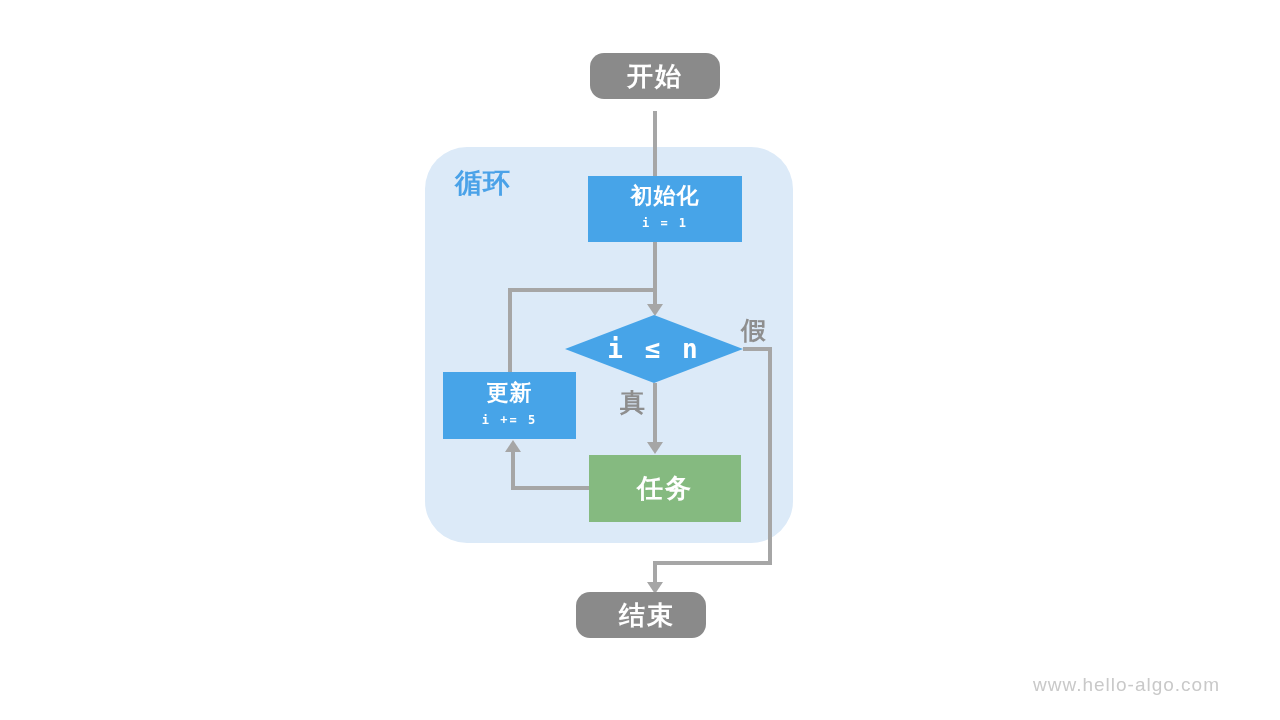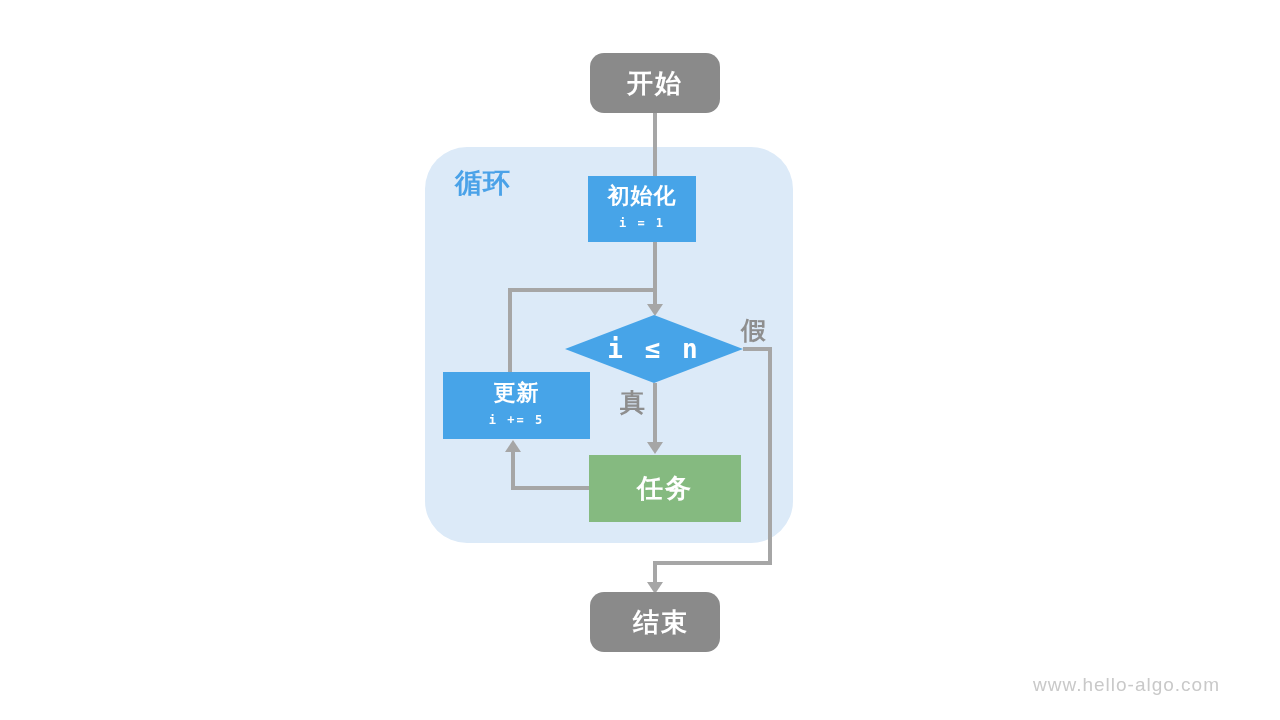--- a/index.html
+++ b/index.html
@@ -48,60 +48,60 @@
     display: flex;
     flex-direction: column;
     align-items: center;
     justify-content: center;
     color: var(--node-text, #ffffff);
     font-weight: bold;
     text-align: center;
     box-sizing: border-box;
   }
   .terminal {
-    width: 130px; height: 60px;
+    width: 130px; height: 46px;
     background: var(--terminal, #8a8a8a);
     border-radius: 14px;
     font-size: 26px;
     letter-spacing: 2px;
     text-align: right;
   }
   .process {
     background: var(--accent-blue, #47a4e8);
   }
   .process .title {
     font-size: 22px;
     letter-spacing: 1px;
     line-height: 28px;
   }
   .process .code {
     font-family: "DejaVu Sans Mono", monospace;
     font-size: 12px;
     letter-spacing: 2px;
     line-height: 26px;
   }
-  #node-init { left: 588px; top: 176px; width: 108px; height: 66px; }
-  #node-update { left: 443px; top: 372px; width: 147px; height: 67px; }
+  #node-init { left: 588px; top: 176px; width: 154px; height: 66px; }
+  #node-update { left: 443px; top: 372px; width: 133px; height: 67px; }
   #node-task {
     left: 589px; top: 455px; width: 152px; height: 67px;
     background: var(--accent-green, #85ba80);
     font-size: 26px;
     letter-spacing: 2px;
   }
   #node-condition {
     left: 565px; top: 315px; width: 178px; height: 68px;
     background: var(--accent-blue, #47a4e8);
     clip-path: polygon(50% 0, 100% 50%, 50% 100%, 0 50%);
     font-family: "DejaVu Sans Mono", monospace;
     font-size: 26px;
     letter-spacing: 3px;
     font-weight: bold;
   }
   #node-start { left: 590px; top: 53px; }
-  #node-end { left: 590px; top: 592px; padding-left: 12px; }
+  #node-end { left: 576px; top: 592px; padding-left: 12px; }
   #loop-label {
     position: absolute;
     left: 455px; top: 165px;
     z-index: 3;
     color: var(--loop-label, #4aa2e8);
     font-size: 27px;
     font-weight: bold;
     letter-spacing: 1px;
   }
   .branch-label {

